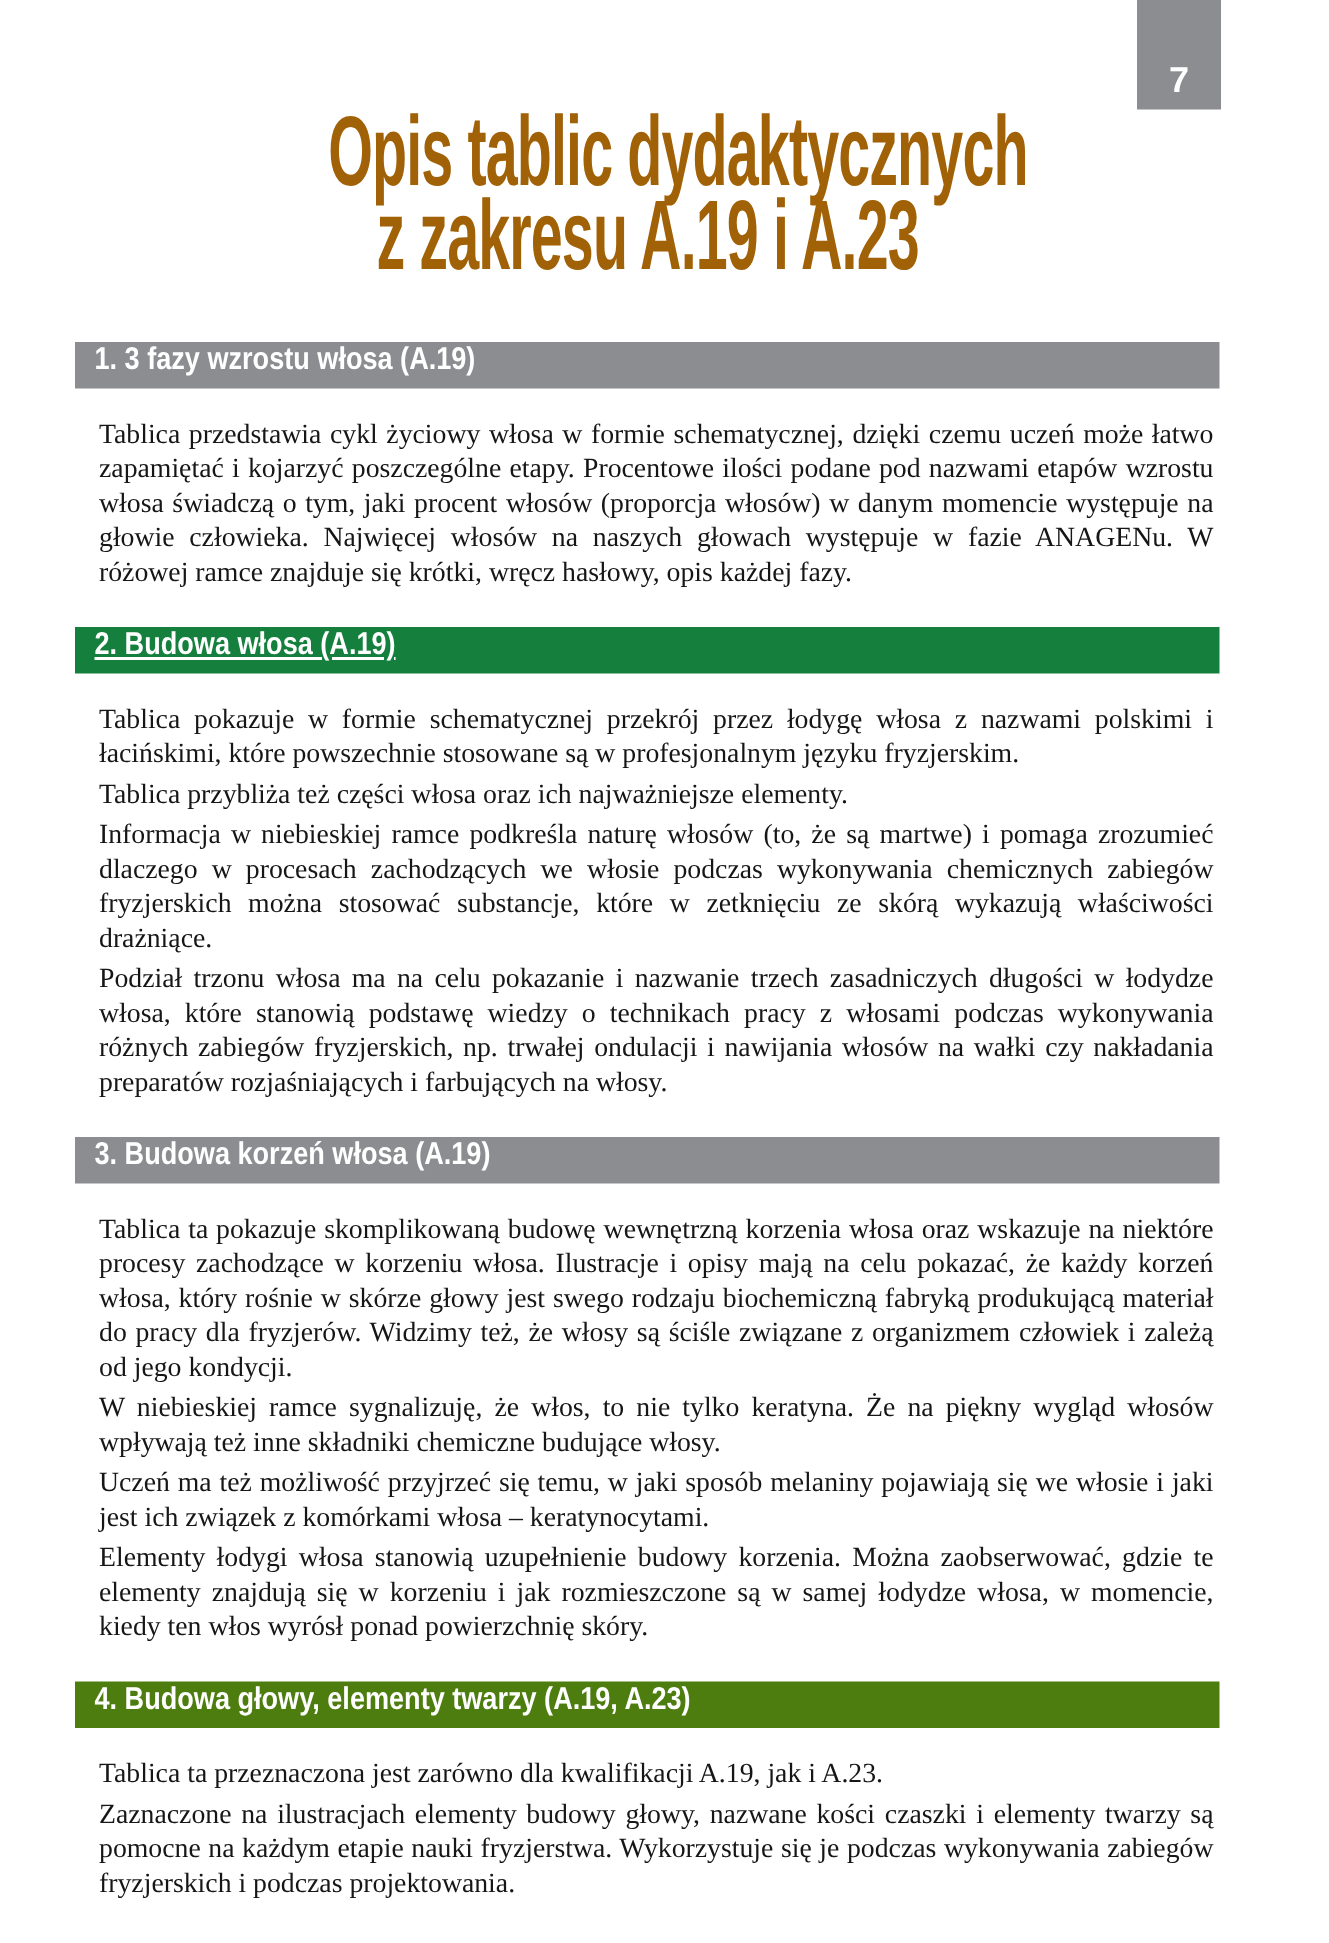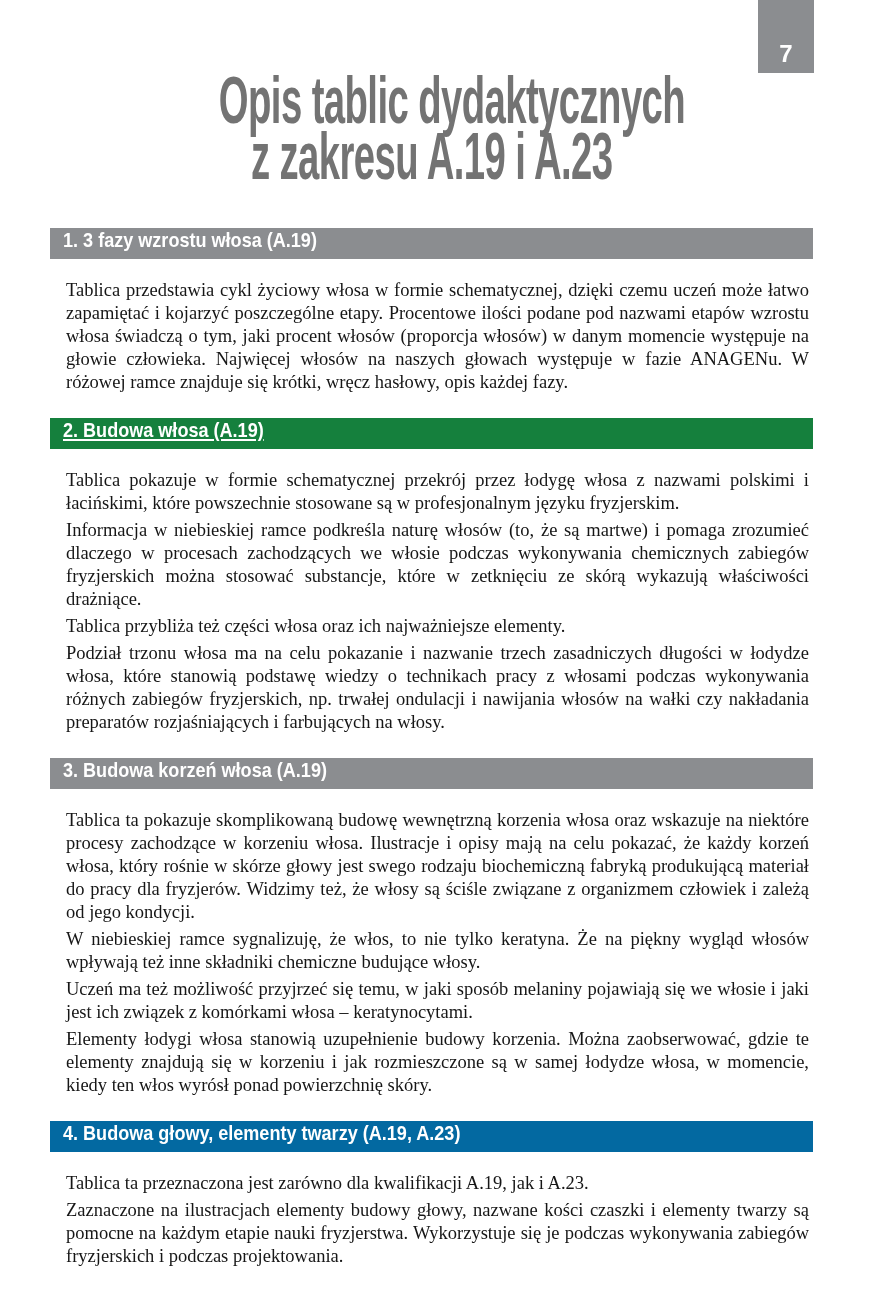--- a/index.html
+++ b/index.html
@@ -77,53 +77,53 @@
 </style>
 </head>
 <body>
 
 <div class="page-number-badge" style="background: rgb(139, 141, 144);">
   <span>7</span>
 </div>
 
 <div class="content">
 
-  <h1 class="doc-title" style="color: #737373;">
+  <h1 class="doc-title" style="color: #a16207;">
     <span class="tline"><span class="squeeze">Opis tablic dydaktycznych</span></span>
     <span class="tline"><span class="squeeze">z zakresu A.19 i A.23</span></span>
   </h1>
 
   <div class="section-bar" style="background: rgb(139, 141, 144); color: rgb(255, 255, 255);">
     <span class="squeeze">1. 3 fazy wzrostu włosa (A.19)</span>
   </div>
   <div class="section-body" style="color: rgb(22, 22, 22);">
     <p>Tablica przedstawia cykl życiowy włosa w formie schematycznej, dzięki czemu uczeń może łatwo zapamiętać i kojarzyć poszczególne etapy. Procentowe ilości podane pod nazwami etapów wzrostu włosa świadczą o tym, jaki procent włosów (proporcja włosów) w danym momencie występuje na głowie człowieka. Najwięcej włosów na naszych głowach występuje w fazie ANAGENu. W różowej ramce znajduje się krótki, wręcz hasłowy, opis każdej fazy.</p>
   </div>
 
   <div class="section-bar" style="background: #15803d; color: rgb(255, 255, 255); text-decoration: underline;">
     <span class="squeeze">2. Budowa włosa (A.19)</span>
   </div>
   <div class="section-body" style="color: rgb(22, 22, 22);">
     <p>Tablica pokazuje w formie schematycznej przekrój przez łodygę włosa z nazwami polskimi i łacińskimi, które powszechnie stosowane są w profesjonalnym języku fryzjerskim.</p>
+    <p>Tablica przybliża też części włosa oraz ich najważniejsze elementy.</p>
     <p>Informacja w niebieskiej ramce podkreśla naturę włosów (to, że są martwe) i pomaga zrozumieć dlaczego w procesach zachodzących we włosie podczas wykonywania chemicznych zabiegów fryzjerskich można stosować substancje, które w zetknięciu ze skórą wykazują właściwości drażniące.</p>
-    <p>Tablica przybliża też części włosa oraz ich najważniejsze elementy.</p>
     <p>Podział trzonu włosa ma na celu pokazanie i nazwanie trzech zasadniczych długości w łodydze włosa, które stanowią podstawę wiedzy o technikach pracy z włosami podczas wykonywania różnych zabiegów fryzjerskich, np. trwałej ondulacji i nawijania włosów na wałki czy nakładania preparatów rozjaśniających i farbujących na włosy.</p>
   </div>
 
   <div class="section-bar" style="background: rgb(139, 141, 144); color: rgb(255, 255, 255);">
     <span class="squeeze">3. Budowa korzeń włosa (A.19)</span>
   </div>
   <div class="section-body" style="color: rgb(22, 22, 22);">
     <p>Tablica ta pokazuje skomplikowaną budowę wewnętrzną korzenia włosa oraz wskazuje na niektóre procesy zachodzące w korzeniu włosa. Ilustracje i opisy mają na celu pokazać, że każdy korzeń włosa, który rośnie w skórze głowy jest swego rodzaju biochemiczną fabryką produkującą materiał do pracy dla fryzjerów. Widzimy też, że włosy są ściśle związane z organizmem człowiek i zależą od jego kondycji.</p>
     <p>W niebieskiej ramce sygnalizuję, że włos, to nie tylko keratyna. Że na piękny wygląd włosów wpływają też inne składniki chemiczne budujące włosy.</p>
     <p>Uczeń ma też możliwość przyjrzeć się temu, w jaki sposób melaniny pojawiają się we włosie i jaki jest ich związek z komórkami włosa – keratynocytami.</p>
     <p>Elementy łodygi włosa stanowią uzupełnienie budowy korzenia. Można zaobserwować, gdzie te elementy znajdują się w korzeniu i jak rozmieszczone są w samej łodydze włosa, w momencie, kiedy ten włos wyrósł ponad powierzchnię skóry.</p>
   </div>
 
-  <div class="section-bar" style="background: #0369a1; color: rgb(255, 255, 255);">
+  <div class="section-bar" style="background: #4d7c0f; color: rgb(255, 255, 255);">
     <span class="squeeze">4. Budowa głowy, elementy twarzy (A.19, A.23)</span>
   </div>
   <div class="section-body" style="color: rgb(22, 22, 22);">
     <p>Tablica ta przeznaczona jest zarówno dla kwalifikacji A.19, jak i A.23.</p>
     <p>Zaznaczone na ilustracjach elementy budowy głowy, nazwane kości czaszki i elementy twarzy są pomocne na każdym etapie nauki fryzjerstwa. Wykorzystuje się je podczas wykonywania zabiegów fryzjerskich i podczas projektowania.</p>
 
   </div>
 
 </div>
 

